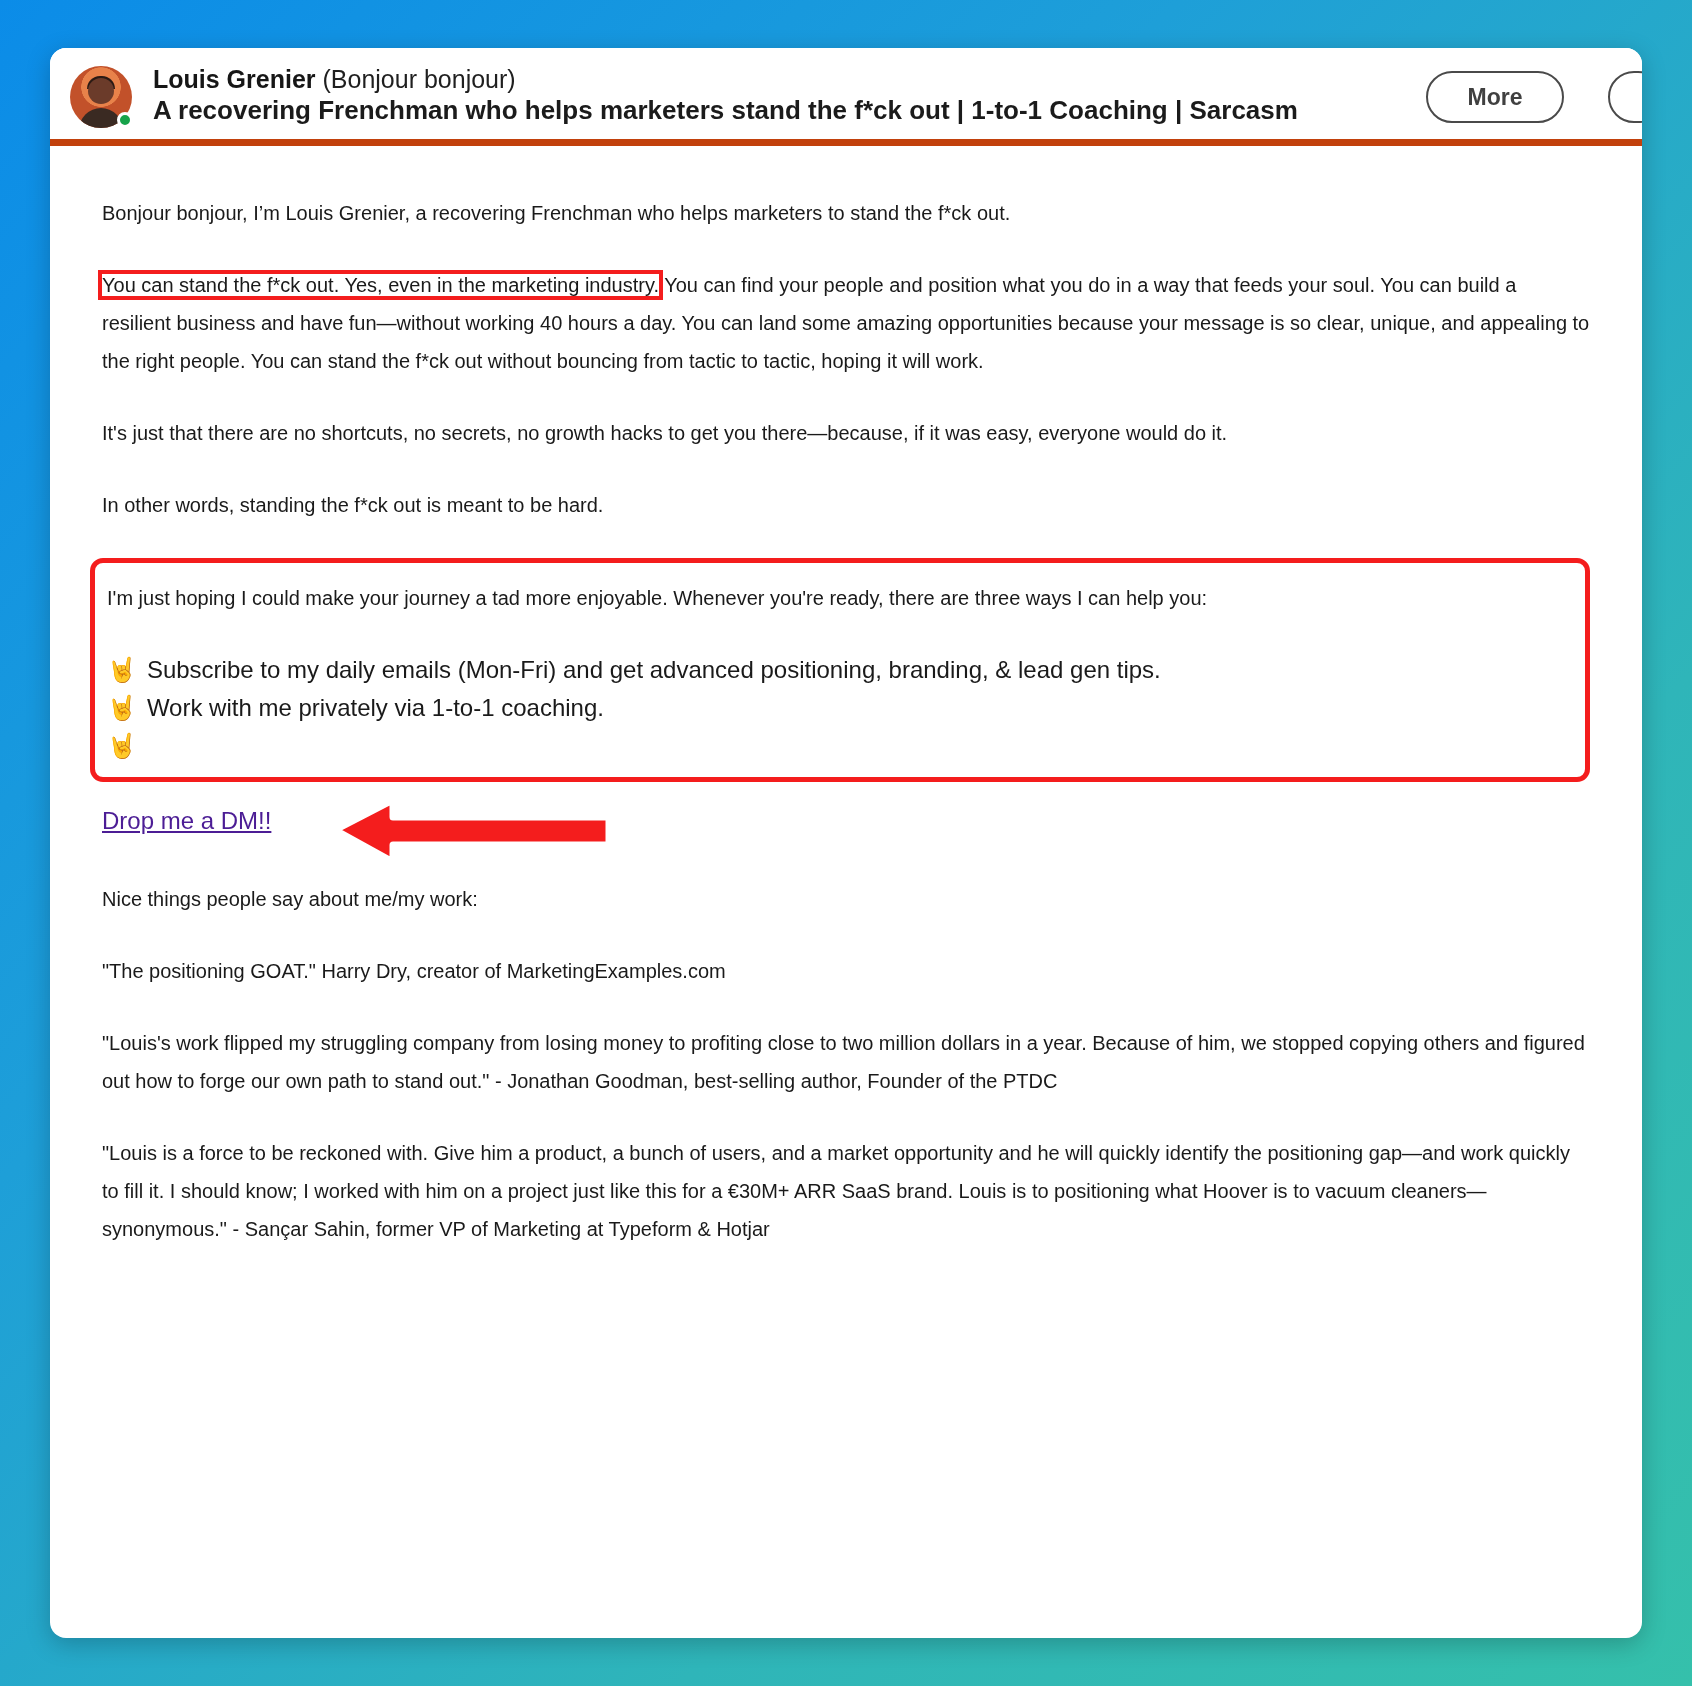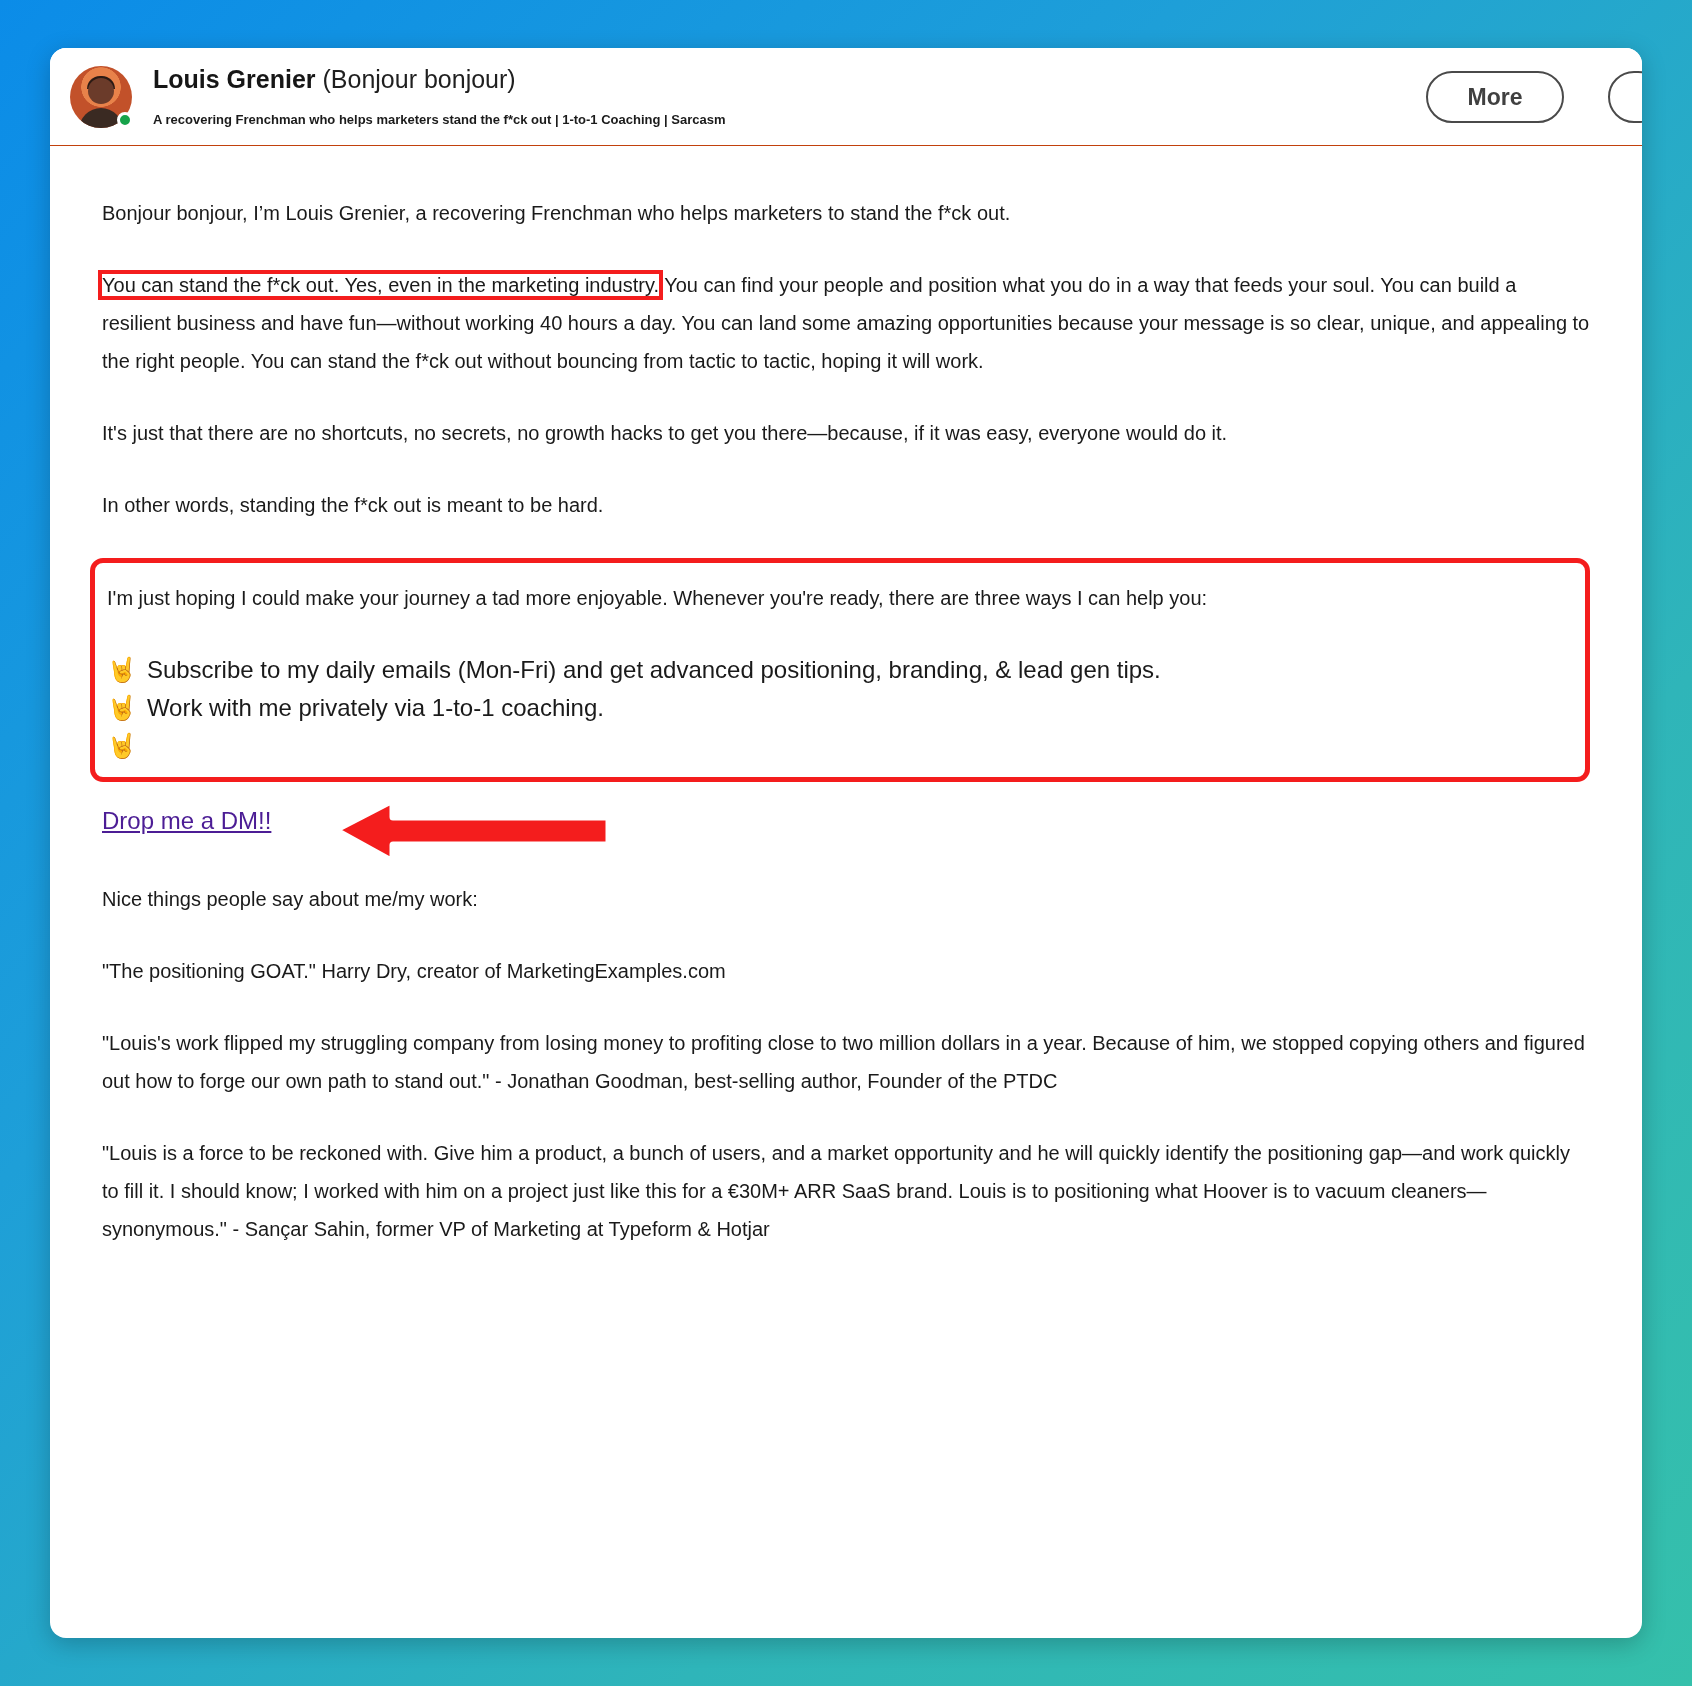--- a/index.html
+++ b/index.html
@@ -21,21 +21,21 @@
     height: 1590px;
     background: #ffffff;
     border-radius: 16px;
     box-shadow: 0 6px 24px rgba(0,0,0,0.22);
     overflow: hidden;
   }
   
   .profile-bar {
     position: relative;
     height: 98px;
-    border-bottom: 1px solid #c2410c;
+    border-bottom: 7px solid #c2410c;
     background: #ffffff;
     padding: 0 0 0 20px;
     box-sizing: border-box;
   }
   .avatar-wrap {
     position: absolute;
     left: 20px;
     top: 18px;
     width: 62px;
     height: 62px;
@@ -102,25 +102,25 @@
     white-space: nowrap;
   }
   .name-line .name {
     font-weight: bold;
   }
   .name-line .handle {
     font-weight: normal;
     color: #1f1f1f;
   }
   .tagline {
-    font-size: 13px;
+    font-size: 26px;
     line-height: 28px;
     color: #1b1b1b;
     font-weight: bold;
-    margin-top: 10px;
+    margin-top: 0;
     white-space: nowrap;
   }
   .more-btn {
     position: absolute;
     right: 78px;
     top: 23px;
     min-width: 138px;
     height: 52px;
     border: 2px solid #4a4a4a;
     border-radius: 26px;

